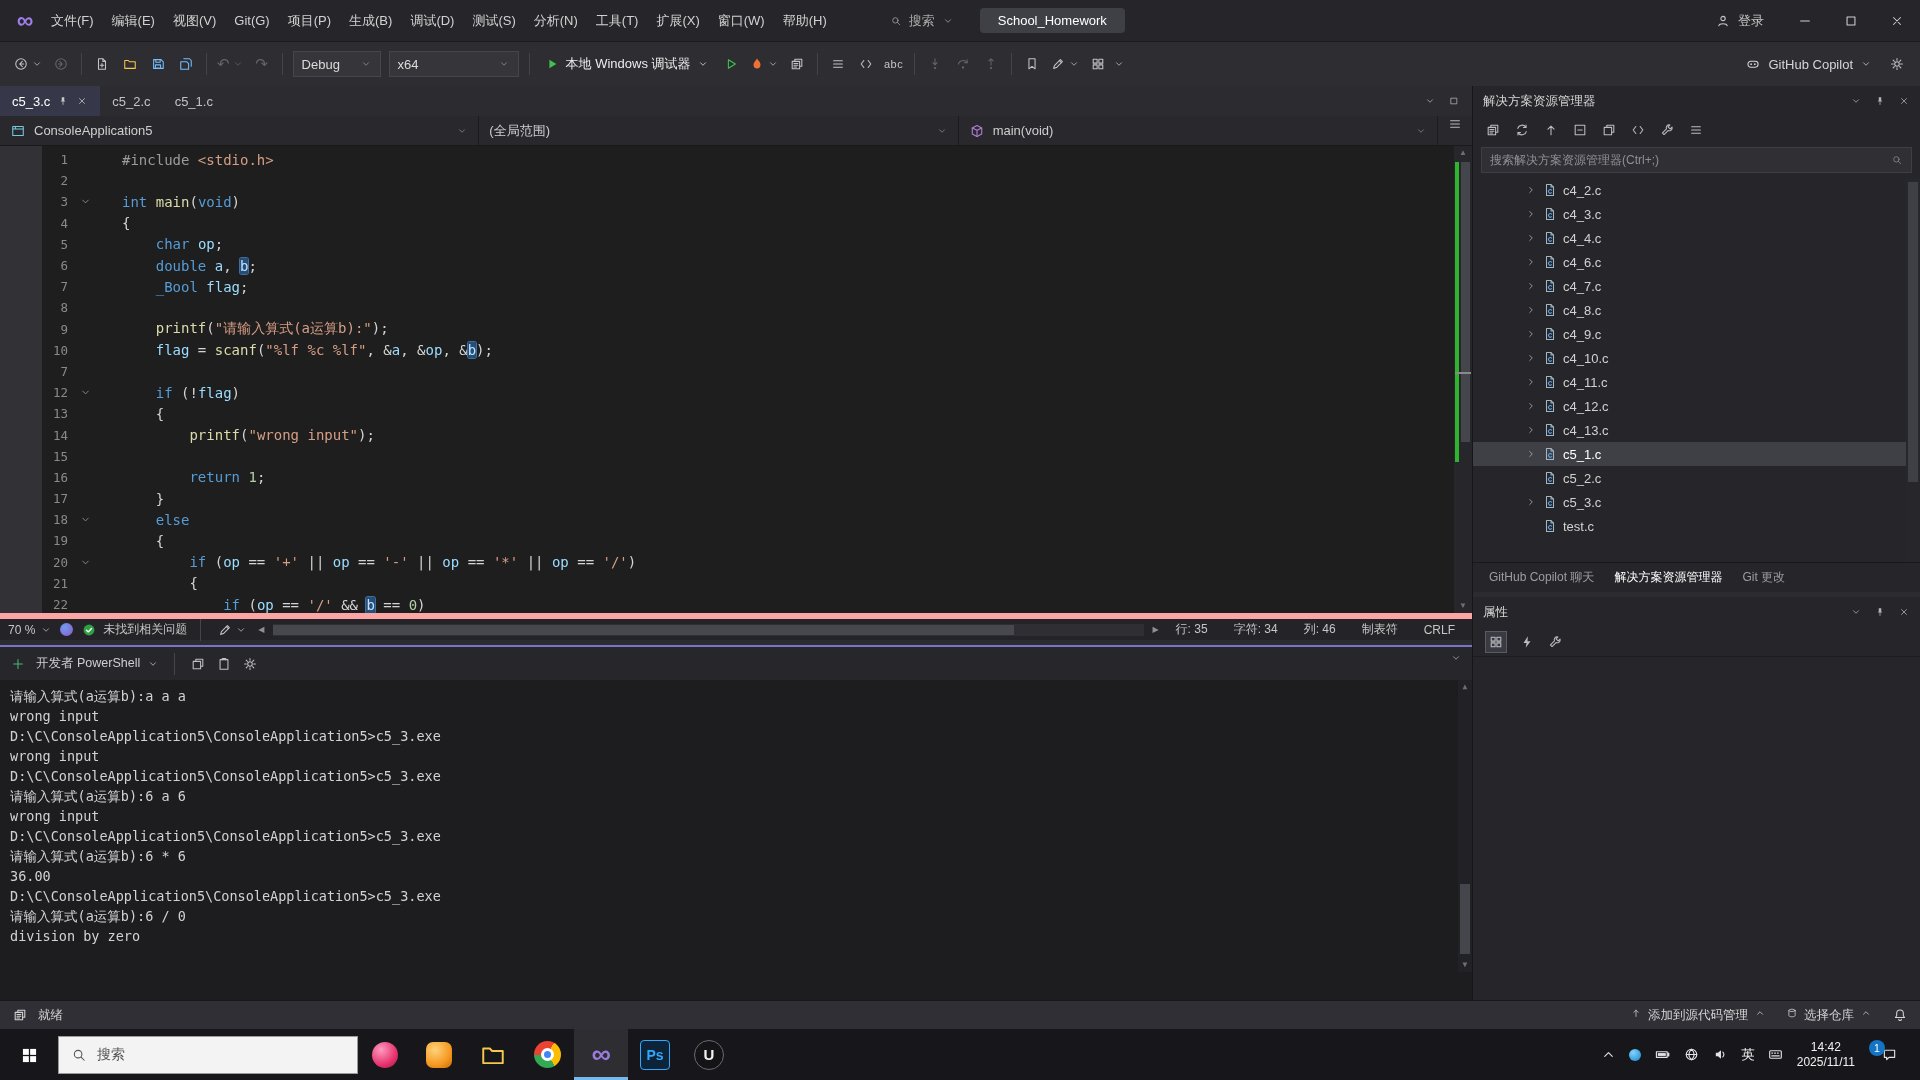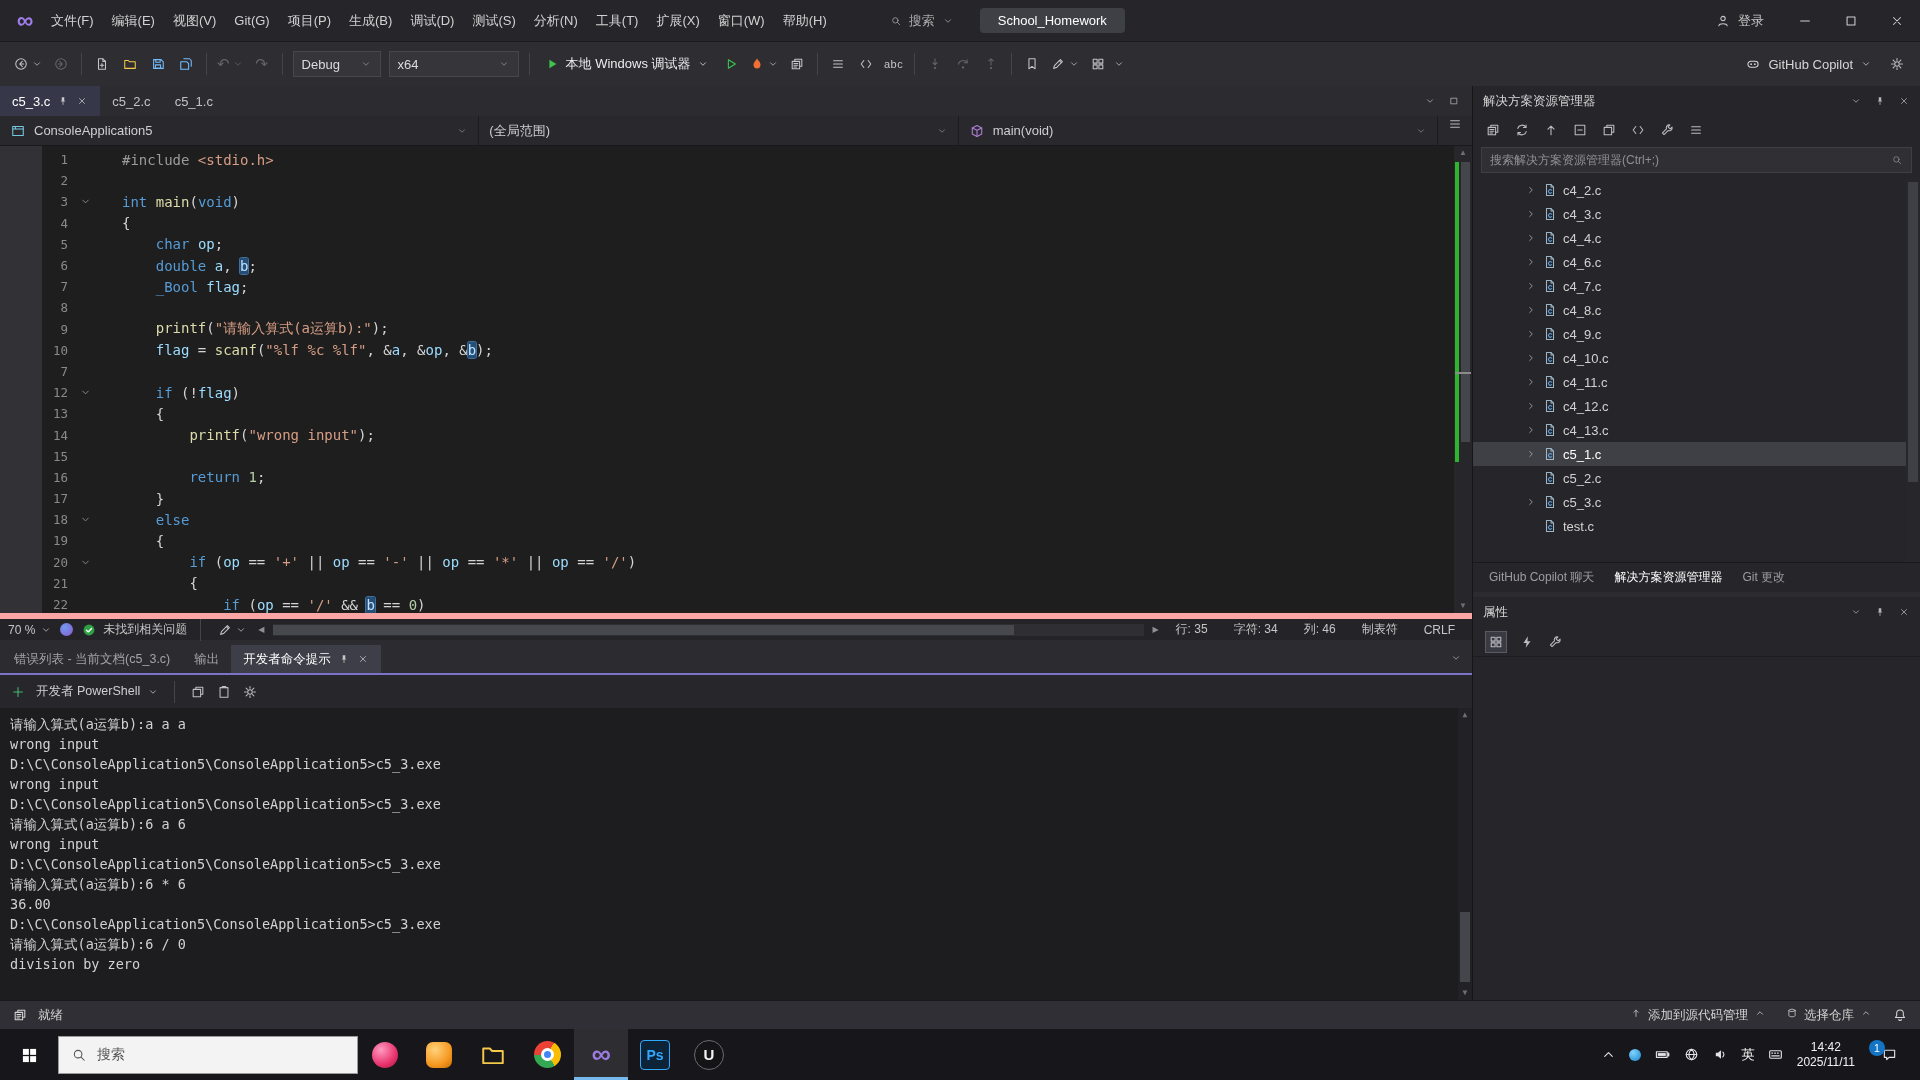--- a/index.html
+++ b/index.html
@@ -627,47 +627,20 @@
       <span class="stat">行: 35</span>
       <span class="stat">字符: 34</span>
       <span class="stat">列: 46</span>
       <span class="stat">制表符</span>
       <span class="stat">CRLF</span>
     </div>
 
     <div class="h-splitter"></div>
 
     <div class="bottom-panel">
-      <div class="bp-tabs">
-
-          <div class="bp-tab">
-            <span>错误列表 - 当前文档(c5_3.c)</span>
-
-          </div>
-
-          <div class="bp-tab">
-            <span>输出</span>
-
-          </div>
-
-          <div class="bp-tab active">
-            <span>开发者命令提示</span>
-            <span class="icon sm tabctl">
-              <svg viewBox="0 0 16 16" fill="none" stroke="currentColor" stroke-width="1.2" stroke-linecap="round" stroke-linejoin="round">
-                <path d="M6 1.8h4v5.2l1.8 1.8H4.2L6 7z" fill="currentColor" stroke="none"></path>
-                <path d="M8 8.8v4.7"></path>
-              </svg>
-            </span>
-            <span class="icon sm tabctl">
-              <svg viewBox="0 0 16 16" fill="none" stroke="currentColor" stroke-width="1.2" stroke-linecap="round" stroke-linejoin="round">
-                <path d="M4 4l8 8M12 4l-8 8"></path>
-              </svg>
-            </span>
-          </div>
-        </div>
       <span class="bp-chevron icon sm">
           <svg viewBox="0 0 16 16" fill="none" stroke="currentColor" stroke-width="1.2" stroke-linecap="round" stroke-linejoin="round">
             <path d="M4 6l4 4 4-4"></path>
           </svg>
         </span>
       <div class="bp-accent"></div>
       <div class="bp-toolbar">
         <span class="icon plus-ic">
             <svg viewBox="0 0 16 16" fill="none" stroke="currentColor" stroke-width="1.2" stroke-linecap="round" stroke-linejoin="round">
               <path d="M8 3v10M3 8h10"></path>

